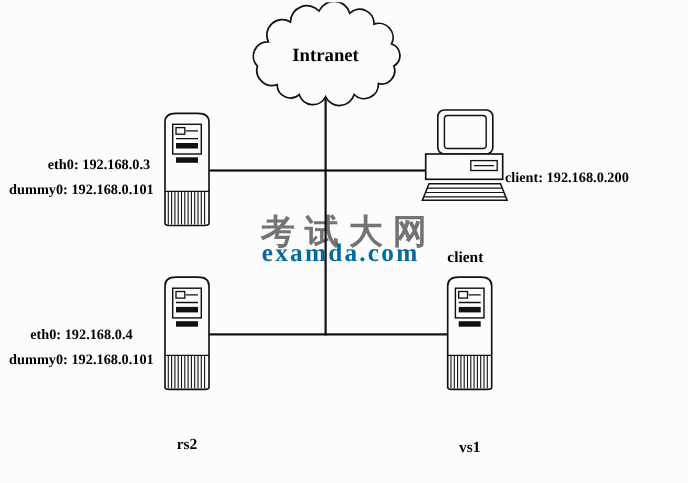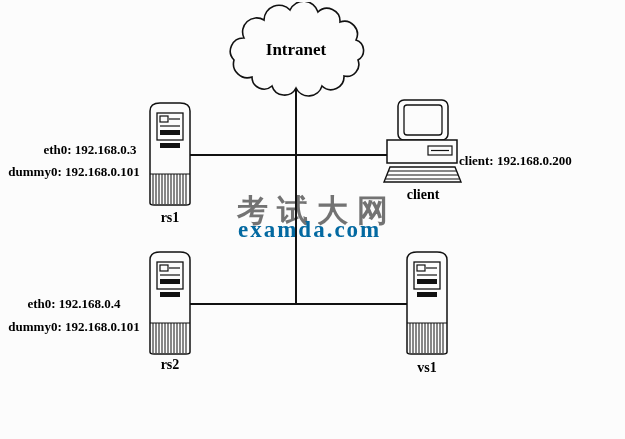--- a/index.html
+++ b/index.html
@@ -6,21 +6,21 @@
   #canvas{
     position:relative;width:625px;height:439px;background:#fcfcfc;
     font-family:"Liberation Serif","DejaVu Serif",serif;color:#000;overflow:hidden;
   }
   .hline{position:absolute;height:1.5px;background:#111;z-index:1;}
   .vline{position:absolute;width:1.5px;background:#111;z-index:1;}
   .ip-label{
     position:absolute;font-weight:bold;font-size:13px;white-space:nowrap;z-index:2;
   }
   .name-label{
-    position:absolute;font-weight:bold;font-size:14px;text-align:center;z-index:2;
+    position:absolute;font-weight:bold;font-size:14px;text-align:center;z-index:2;margin-top:40px;
   }
   .center-text{text-align:center;}
   svg.icon{position:absolute;z-index:3;}
   #watermark-cn{
     position:absolute;left:237px;top:190px;width:170px;
     font-size:31px;font-weight:bold;letter-spacing:9px;color:#737373;z-index:0;white-space:nowrap;
   }
   #watermark-en{
     position:absolute;left:238px;top:217px;
     font-size:23px;font-weight:bold;letter-spacing:2px;color:#0369a1;z-index:0;white-space:nowrap;

